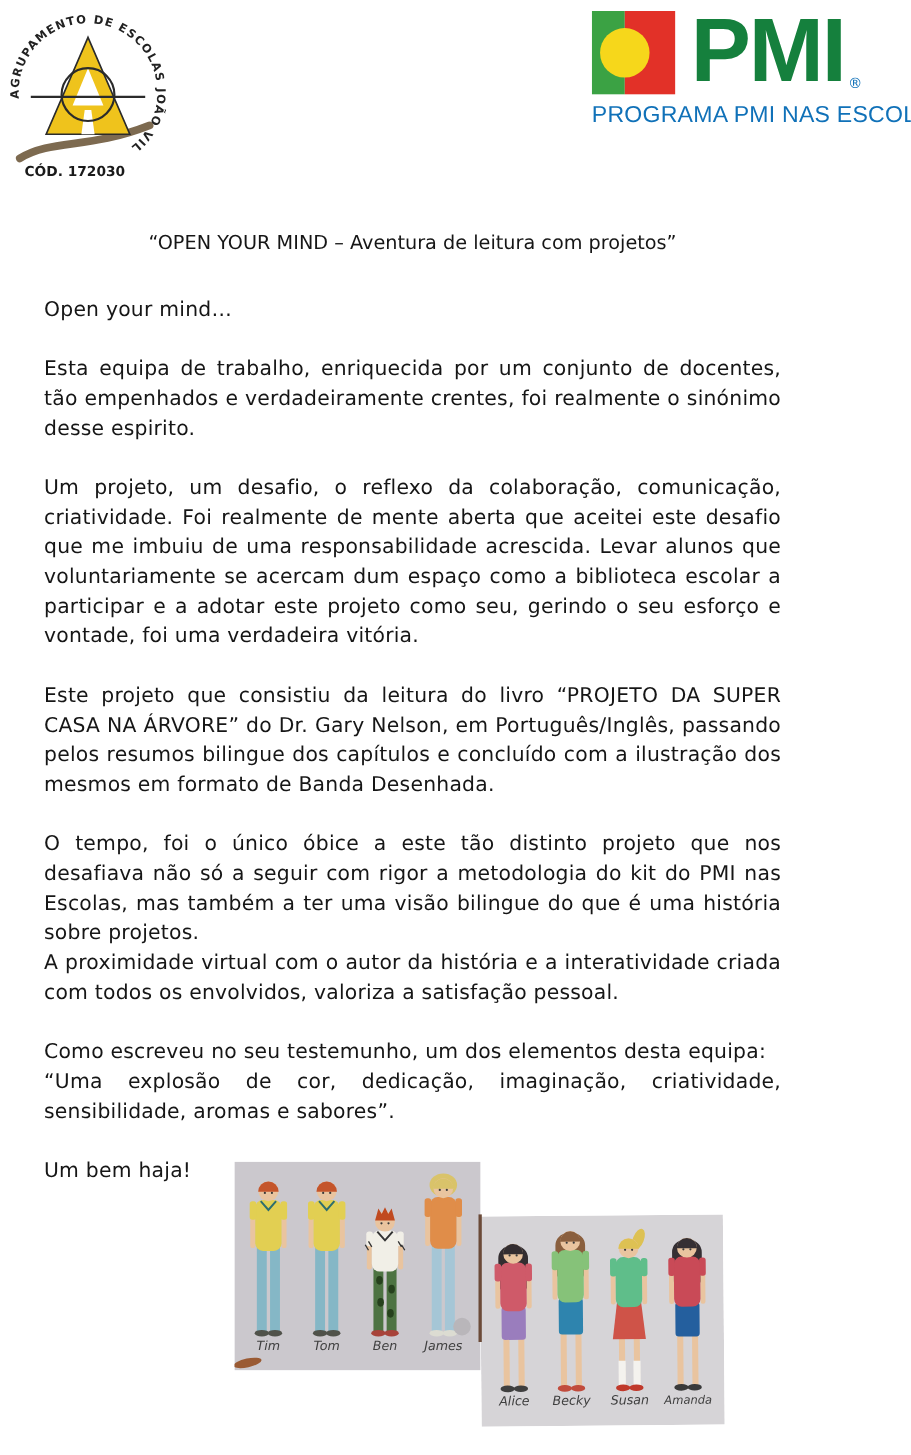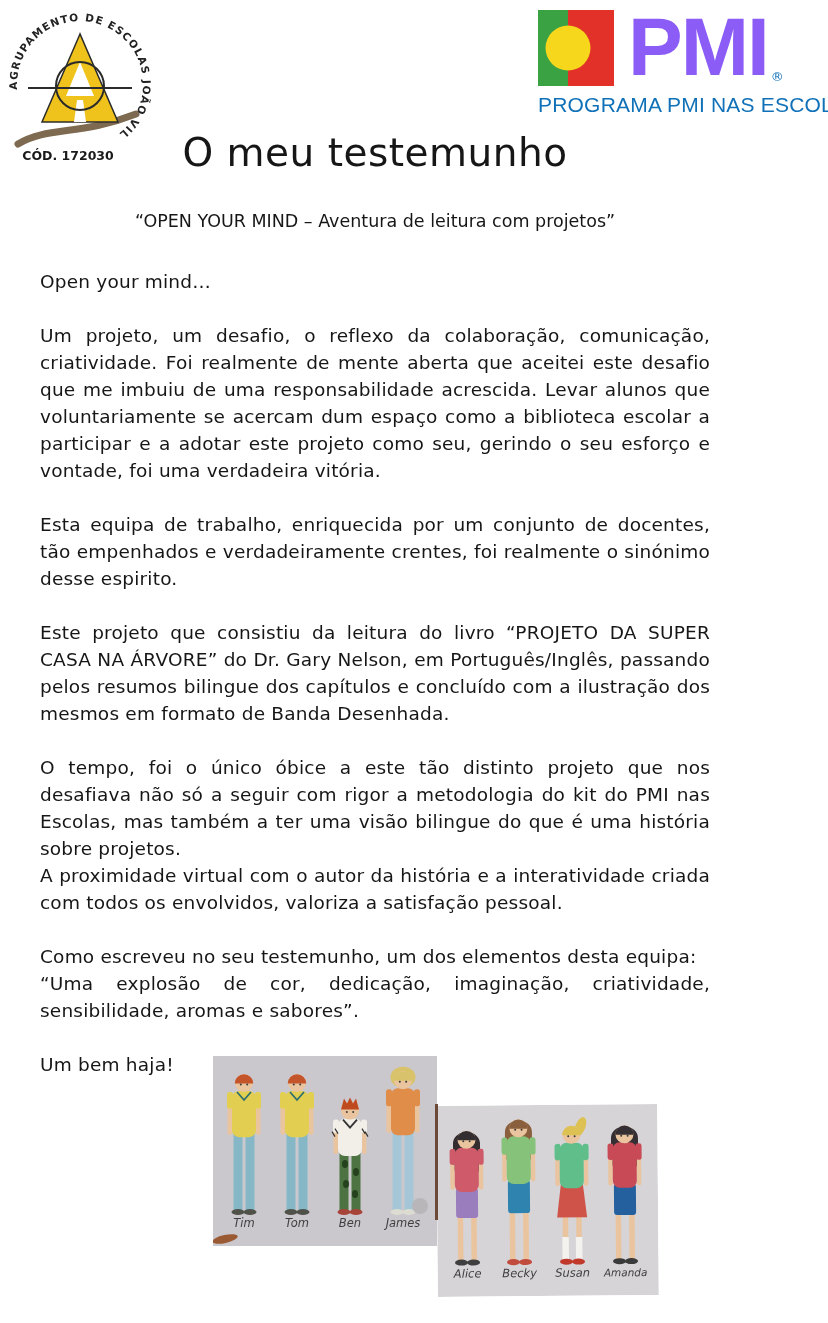--- a/index.html
+++ b/index.html
@@ -6,21 +6,21 @@
   body{width:828px;height:1323px;overflow:hidden;}
   .page{position:relative;width:828px;height:1323px;background:#fff;
         font-family:"DejaVu Sans","Liberation Sans",sans-serif;color:#161616;}
 
   
   .school-logo{position:absolute;left:8px;top:4px;width:150px;height:165px;}
   .pmi-logo{position:absolute;left:538px;top:10px;width:286px;}
   .pmi-row{display:flex;align-items:flex-start;}
   .pmi-flag{width:76px;height:76px;display:block;}
   .pmi-word{font-family:"Liberation Sans",sans-serif;font-weight:bold;font-size:82px;
-            line-height:74px;color:#8b5cf6;letter-spacing:-2px;margin-left:14px;}
+            line-height:74px;color:#15803d;letter-spacing:-2px;margin-left:14px;}
   .pmi-reg{font-size:13px;color:#1071b8;align-self:flex-end;margin:0 0 2px 3px;}
   .pmi-tagline{margin-top:7px;font-family:"Liberation Sans",sans-serif;font-size:21px;
                color:#1071b8;letter-spacing:0.2px;white-space:nowrap;}
 
   
   .doc-title{position:absolute;left:40px;top:130px;width:670px;text-align:center;
              font-size:39px;letter-spacing:0.5px;}
   .doc-subtitle{position:absolute;left:40px;top:211px;width:670px;text-align:center;
                 font-size:17.5px;}
   .body-text{position:absolute;left:40px;top:252px;width:670px;font-size:18.5px;
@@ -62,31 +62,30 @@
         <rect width="30" height="76" fill="#3ba244"></rect>
         <rect x="30" width="46" height="76" fill="#e23128"></rect>
         <circle cx="30" cy="38" r="22.5" fill="#f6d71b"></circle>
       </svg>
       <div class="pmi-word">PMI</div>
       <div class="pmi-reg">®</div>
     </div>
     <div class="pmi-tagline">PROGRAMA PMI NAS ESCOLAS</div>
   </div>
 
-  <div class="doc-title">O meu testemunho</div>
   <div class="doc-subtitle">“OPEN YOUR MIND – Aventura de leitura com projetos”</div>
   <div class="body-text" id="bodyText">
       <div class="pblock">
         <p>Open your mind…</p>
       </div>
       <div class="pblock">
+        <p>Esta equipa de trabalho, enriquecida por um conjunto de docentes, tão empenhados e verdadeiramente crentes, foi realmente o sinónimo desse espirito.</p>
+      </div>
+      <div class="pblock">
         <p>Um projeto, um desafio, o reflexo da colaboração, comunicação, criatividade. Foi realmente de mente aberta que aceitei este desafio que me imbuiu de uma responsabilidade acrescida. Levar alunos que voluntariamente se acercam dum espaço como a biblioteca escolar a participar e a adotar este projeto como seu, gerindo o seu esforço e vontade, foi uma verdadeira vitória.</p>
-      </div>
-      <div class="pblock">
-        <p>Esta equipa de trabalho, enriquecida por um conjunto de docentes, tão empenhados e verdadeiramente crentes, foi realmente o sinónimo desse espirito.</p>
       </div>
       <div class="pblock">
         <p>Este projeto que consistiu da leitura do livro “PROJETO DA SUPER CASA NA ÁRVORE” do Dr. Gary Nelson, em Português/Inglês, passando pelos resumos bilingue dos capítulos e concluído com a ilustração dos mesmos em formato de Banda Desenhada.</p>
       </div>
       <div class="pblock">
         <p>O tempo, foi o único óbice a este tão distinto projeto que nos desafiava não só a seguir com rigor a metodologia do kit do PMI nas Escolas, mas também a ter uma visão bilingue do que é uma história sobre projetos.</p>
         <p>A proximidade virtual com o autor da história e a interatividade criada com todos os envolvidos, valoriza a satisfação pessoal.</p>
       </div>
       <div class="pblock">
       </div>

